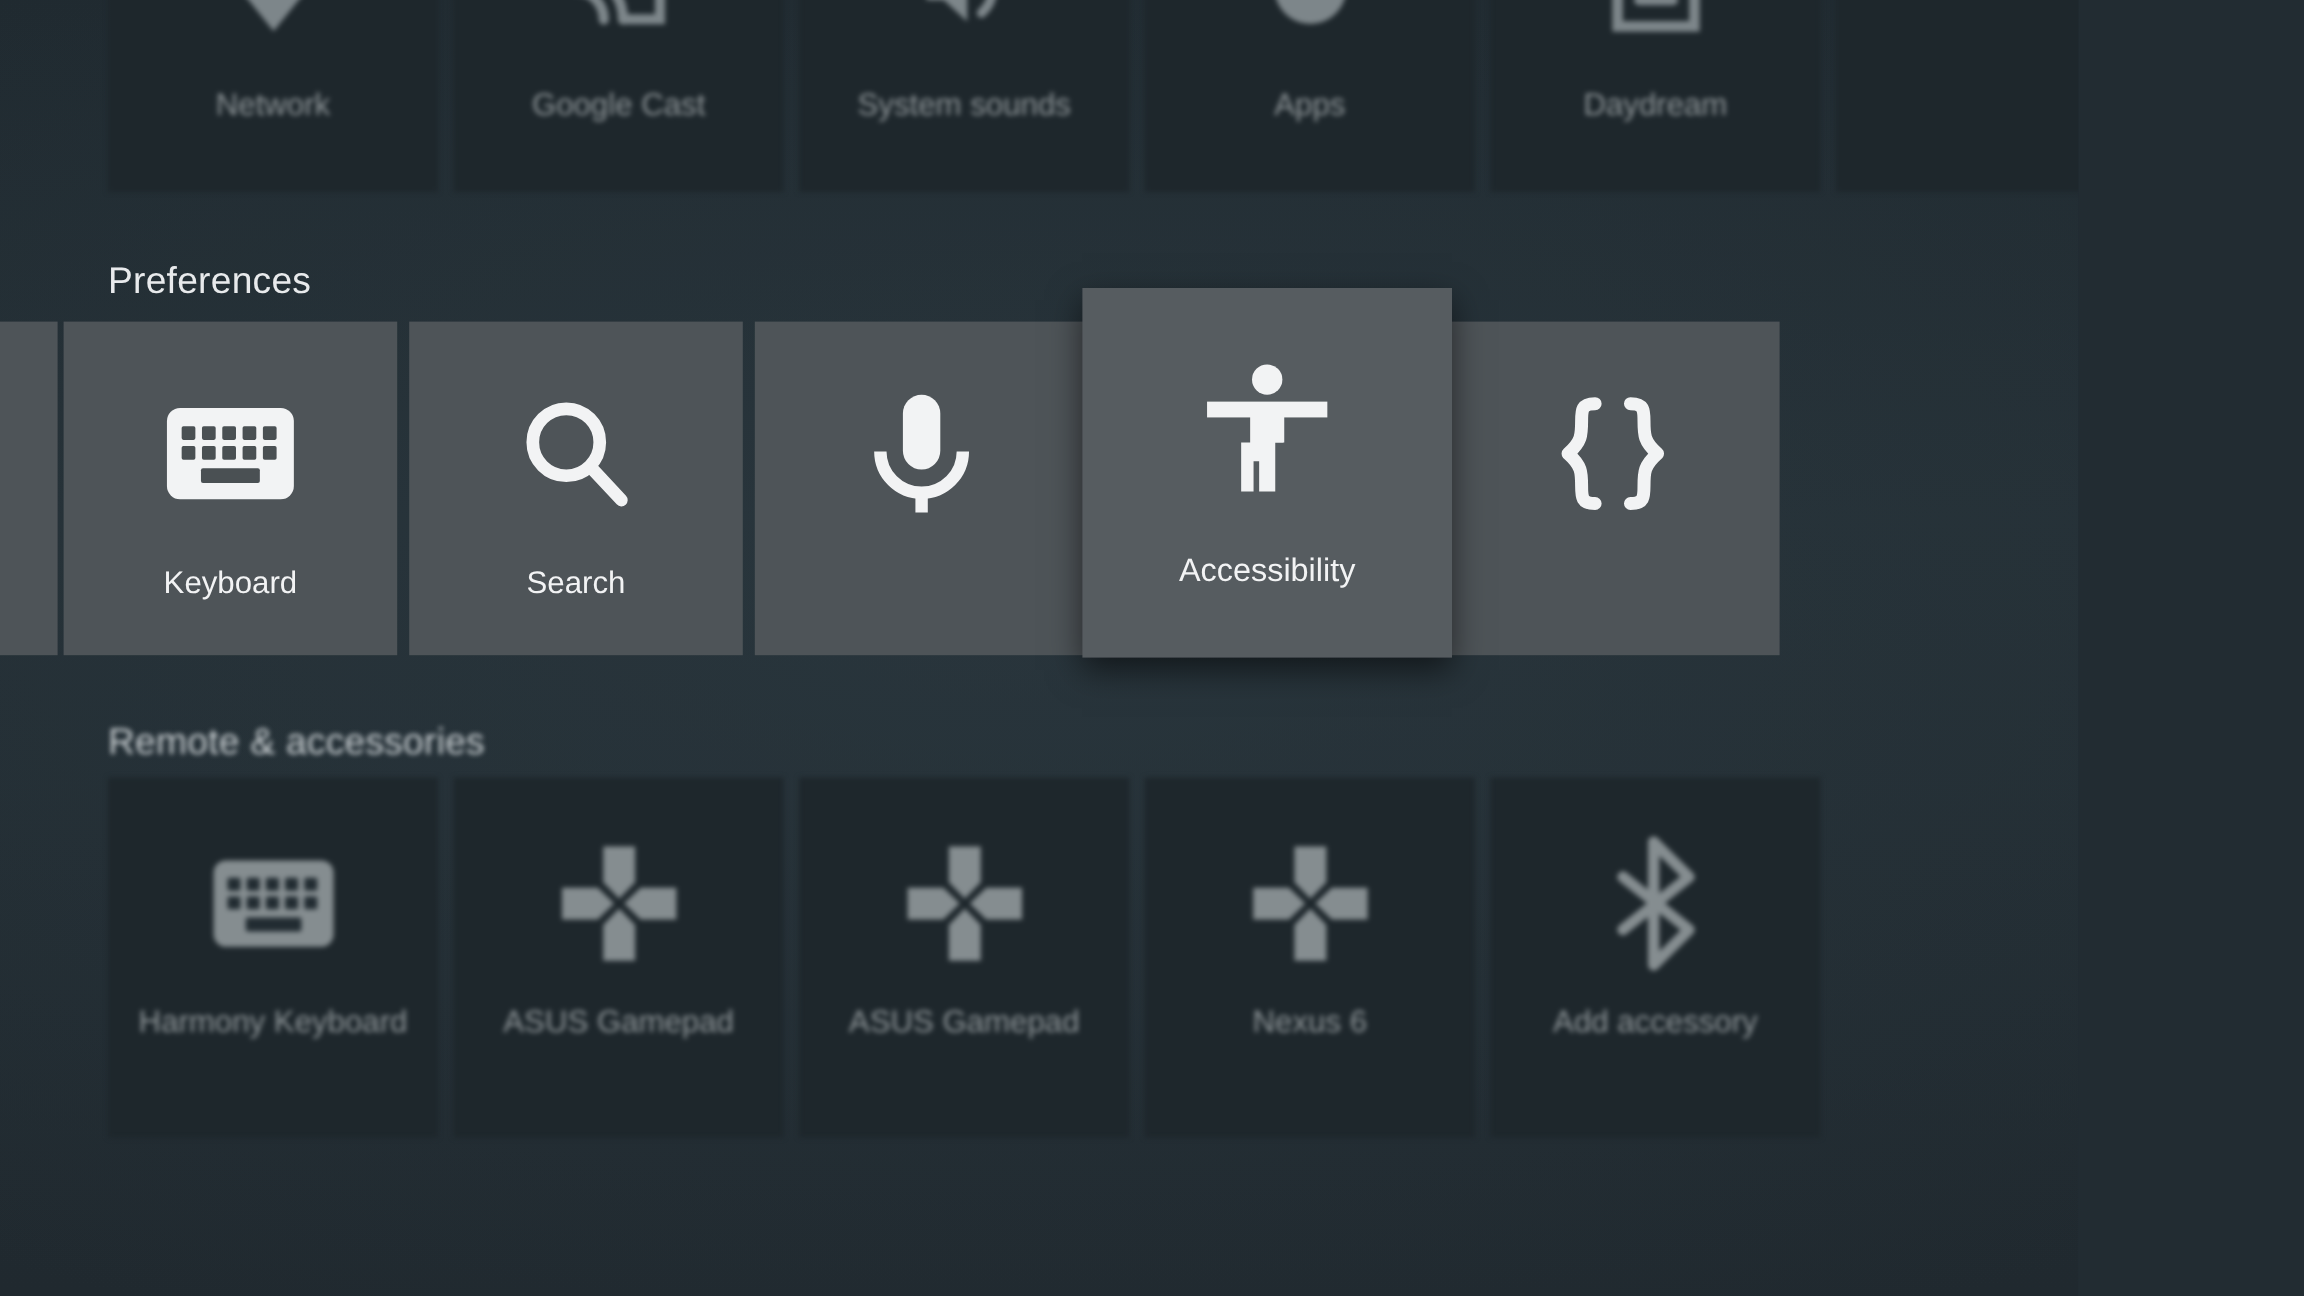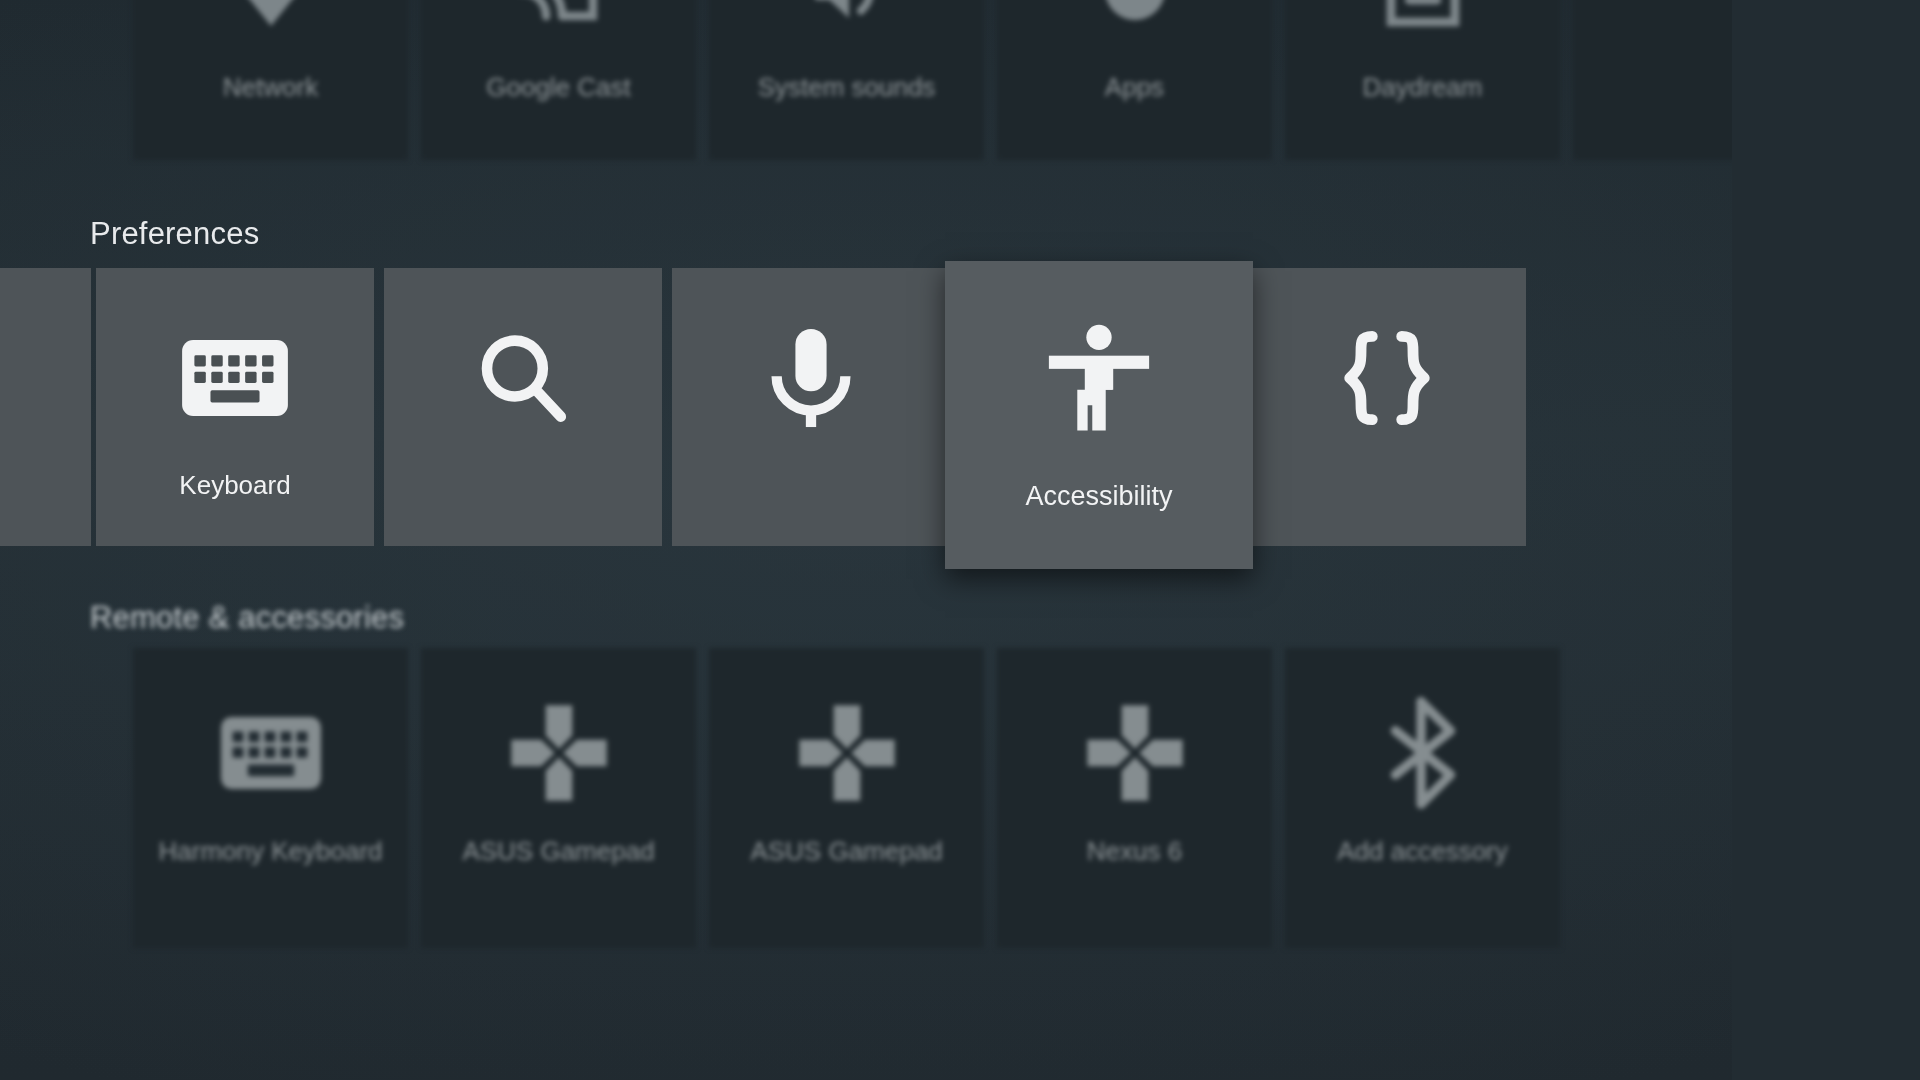--- a/index.html
+++ b/index.html
@@ -33,21 +33,21 @@
     letter-spacing:.2px;
     white-space:nowrap;
   }
   .row-title.dim{ color:#c9cfd2; }
 
   .tiles{ position:absolute; left:0; top:0; height:100%; }
 
   .tile{
     position:absolute;
     display:flex; flex-direction:column;
-    align-items:center; justify-content:center;margin-left:43px;
+    align-items:center; justify-content:center;
   }
   .tile .ico{
     display:flex; align-items:center; justify-content:center;
   }
   .tile .lbl{
     position:absolute;
     width:100%; text-align:center;
     white-space:nowrap;
     font-size:26px; font-weight:400;
   }
@@ -70,21 +70,21 @@
     width:278px; height:278px;
     background:#4e5458;
     top:68px;
   }
   #row-prefs .tile .ico{ position:absolute; top:50px; left:0; width:100%; height:120px; }
   #row-prefs .tile .lbl{ top:202px; color:#f2f3f4; }
 
   
   #row-prefs .tile.focused{
     width:308px; height:308px;
-    top:61px;
+    top:40px;
     background:#565c60;
     box-shadow:0 10px 26px rgba(0,0,0,.55);
     z-index:6;
   }
   #row-prefs .tile.focused .ico{ top:55px; height:130px; }
   #row-prefs .tile.focused .lbl{ top:220px; font-size:27px; }
 
   
   #row-prefs .tile.clipped{ background:#4e5458; }
 
@@ -199,20 +199,21 @@
         <span class="lbl">Keyboard</span>
       </div>
 
       <div class="tile" style="left:341px">
         <span class="ico">
           <svg width="108" height="108" viewBox="0 0 24 24" fill="none" stroke="#f2f3f4" stroke-width="2.35" stroke-linecap="round">
             <circle cx="10.2" cy="9.9" r="6.2"></circle>
             <path d="M14.8 14.6 20.4 20.6"></path>
           </svg>
         </span>
+        <span class="lbl">Search</span>
       </div>
 
       <div class="tile" style="left:629px">
         <span class="ico">
           <svg width="104" height="110" viewBox="0 0 22 24" fill="none">
             <rect x="7.6" y="1.3" width="6.8" height="13.6" rx="3.4" fill="#f2f3f4"></rect>
             <path d="M3.5 11.6a7.5 7.5 0 0 0 15 0" stroke="#f2f3f4" stroke-width="2.25" stroke-linecap="butt"></path>
             <path d="M11 19.1v3.6" stroke="#f2f3f4" stroke-width="2.25" stroke-linecap="butt"></path>
           </svg>
         </span>

